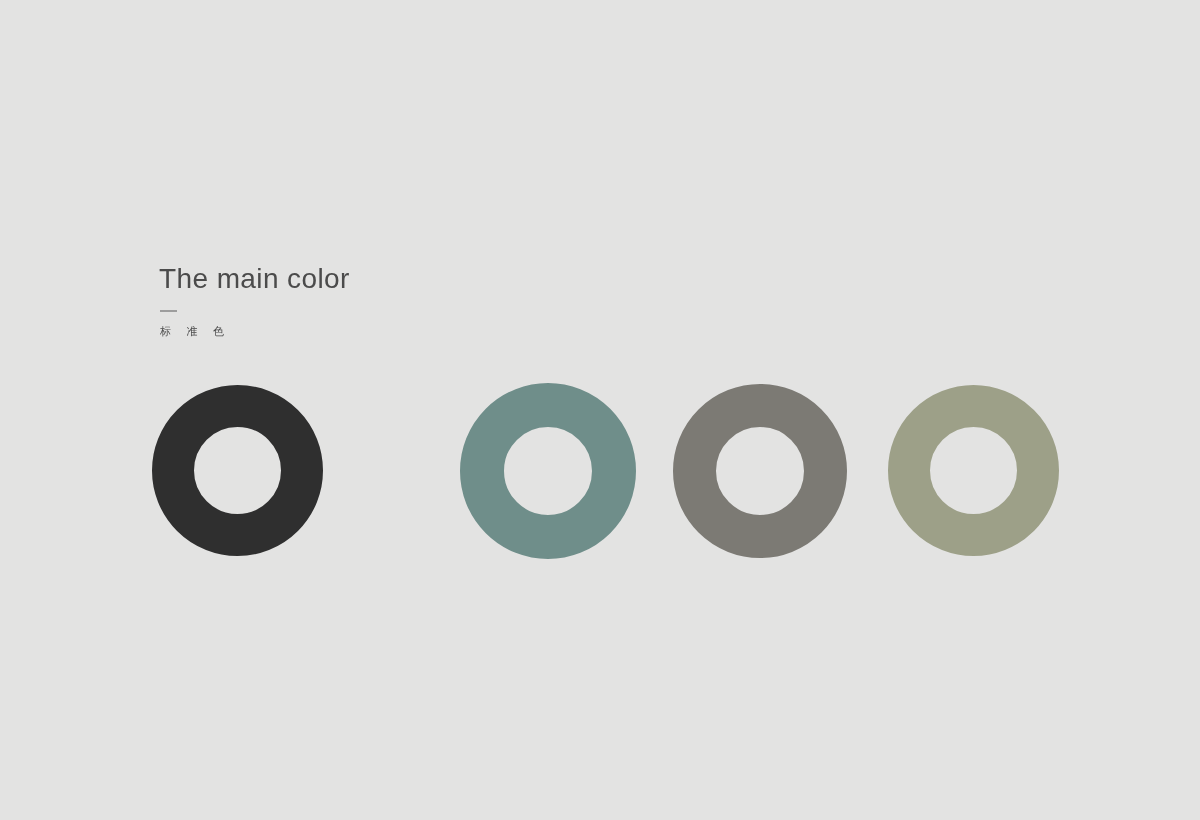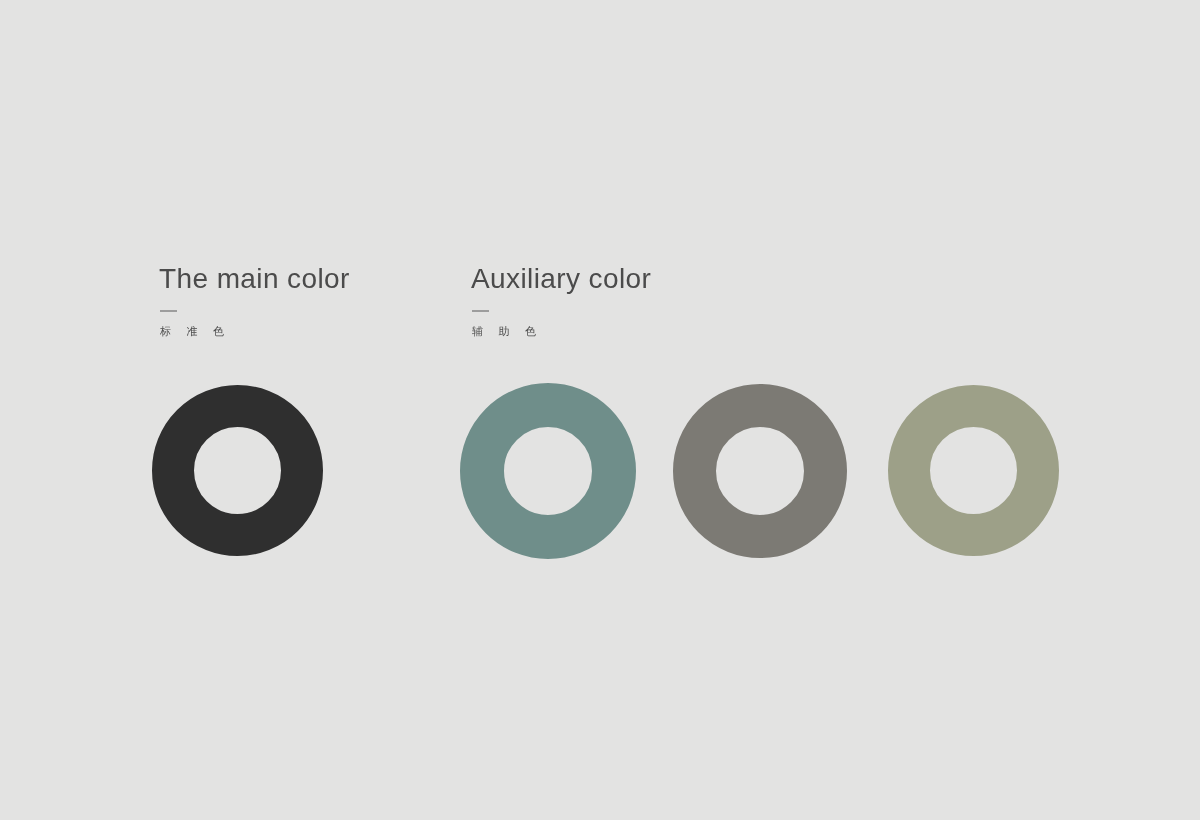--- a/index.html
+++ b/index.html
@@ -91,25 +91,20 @@
 <body style="background: rgb(227, 227, 226);">
 
 <div class="canvas">
 
   <div class="group-head main">
     <div class="head-title">The main color</div>
     <div class="head-rule"></div>
     <div class="head-sub">标 准 色</div>
   </div>
 
-  <div class="group-head aux">
-    <div class="head-title">Auxiliary color</div>
-    <div class="head-rule"></div>
-    <div class="head-sub">辅 助 色</div>
-  </div>
 
   <div class="ring main-color" style="border-color: rgb(47, 47, 47);"></div>
 
   <div class="ring aux-teal" style="border-color: rgb(111, 142, 138);"></div>
 
   <div class="ring aux-gray" style="border-color: rgb(124, 122, 116);"></div>
 
   <div class="ring aux-sage" style="border-color: rgb(157, 160, 136);"></div>
 
 </div>

